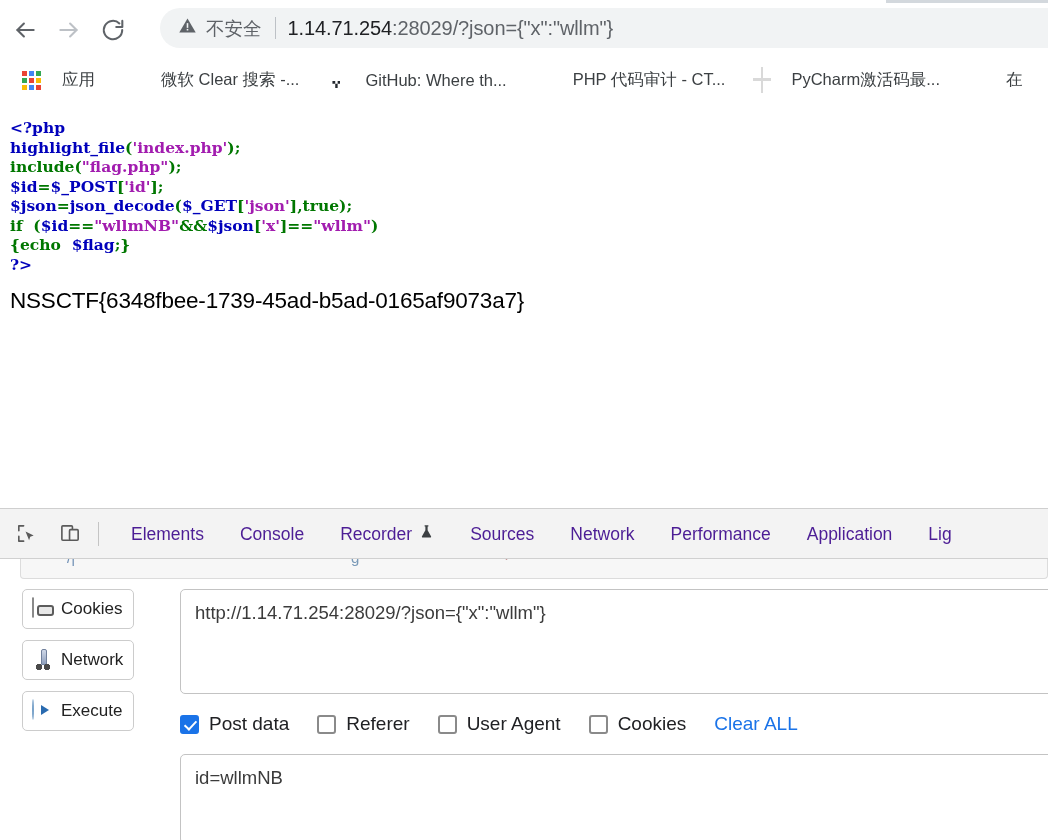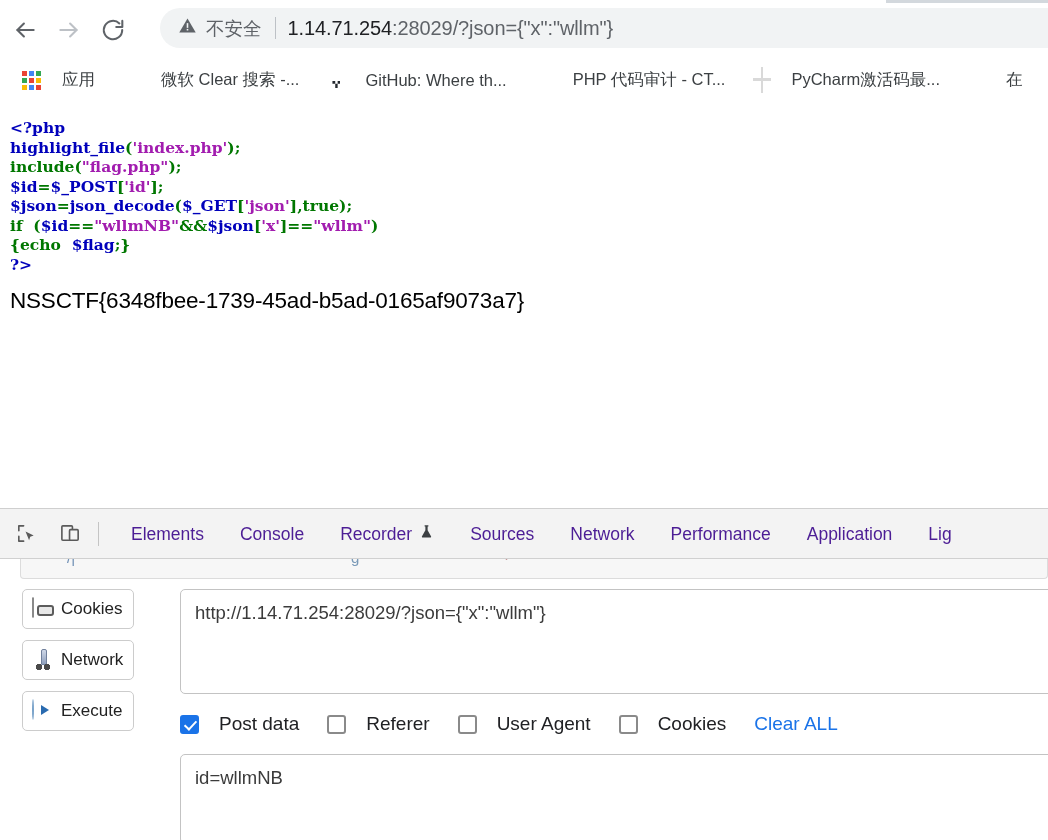--- a/index.html
+++ b/index.html
@@ -230,21 +230,21 @@
     border: 1px solid #c3c3c3; border-radius: 5px; background: #fff;
     padding: 12px 14px; font-size: 18.5px; color: #3b3b3b;
     font-family: "Liberation Sans", sans-serif; white-space: pre-wrap;
     overflow: hidden;
   }
 
   #hb-options {
     position: absolute; left: 180px; top: 118px; height: 34px;
     display: flex; align-items: center; gap: 0;
   }
-  .hb-opt { display: flex; align-items: center; gap: 20px; margin-right: 28px;
+  .hb-opt { display: flex; align-items: center; gap: 10px; margin-right: 28px;
     font-size: 19px; color: #202124; white-space: nowrap; }
   .cb {
     width: 19px; height: 19px; border: 2px solid #8a8a8a; border-radius: 3px;
     background: #fff; flex: 0 0 auto; position: relative;
   }
   .cb.checked { background: #1a73e8; border-color: #1a73e8; }
   .cb.checked::after {
     content: ""; position: absolute; left: 5px; top: 1px;
     width: 5px; height: 10px; border: solid #fff;
     border-width: 0 2.6px 2.6px 0; transform: rotate(43deg);

